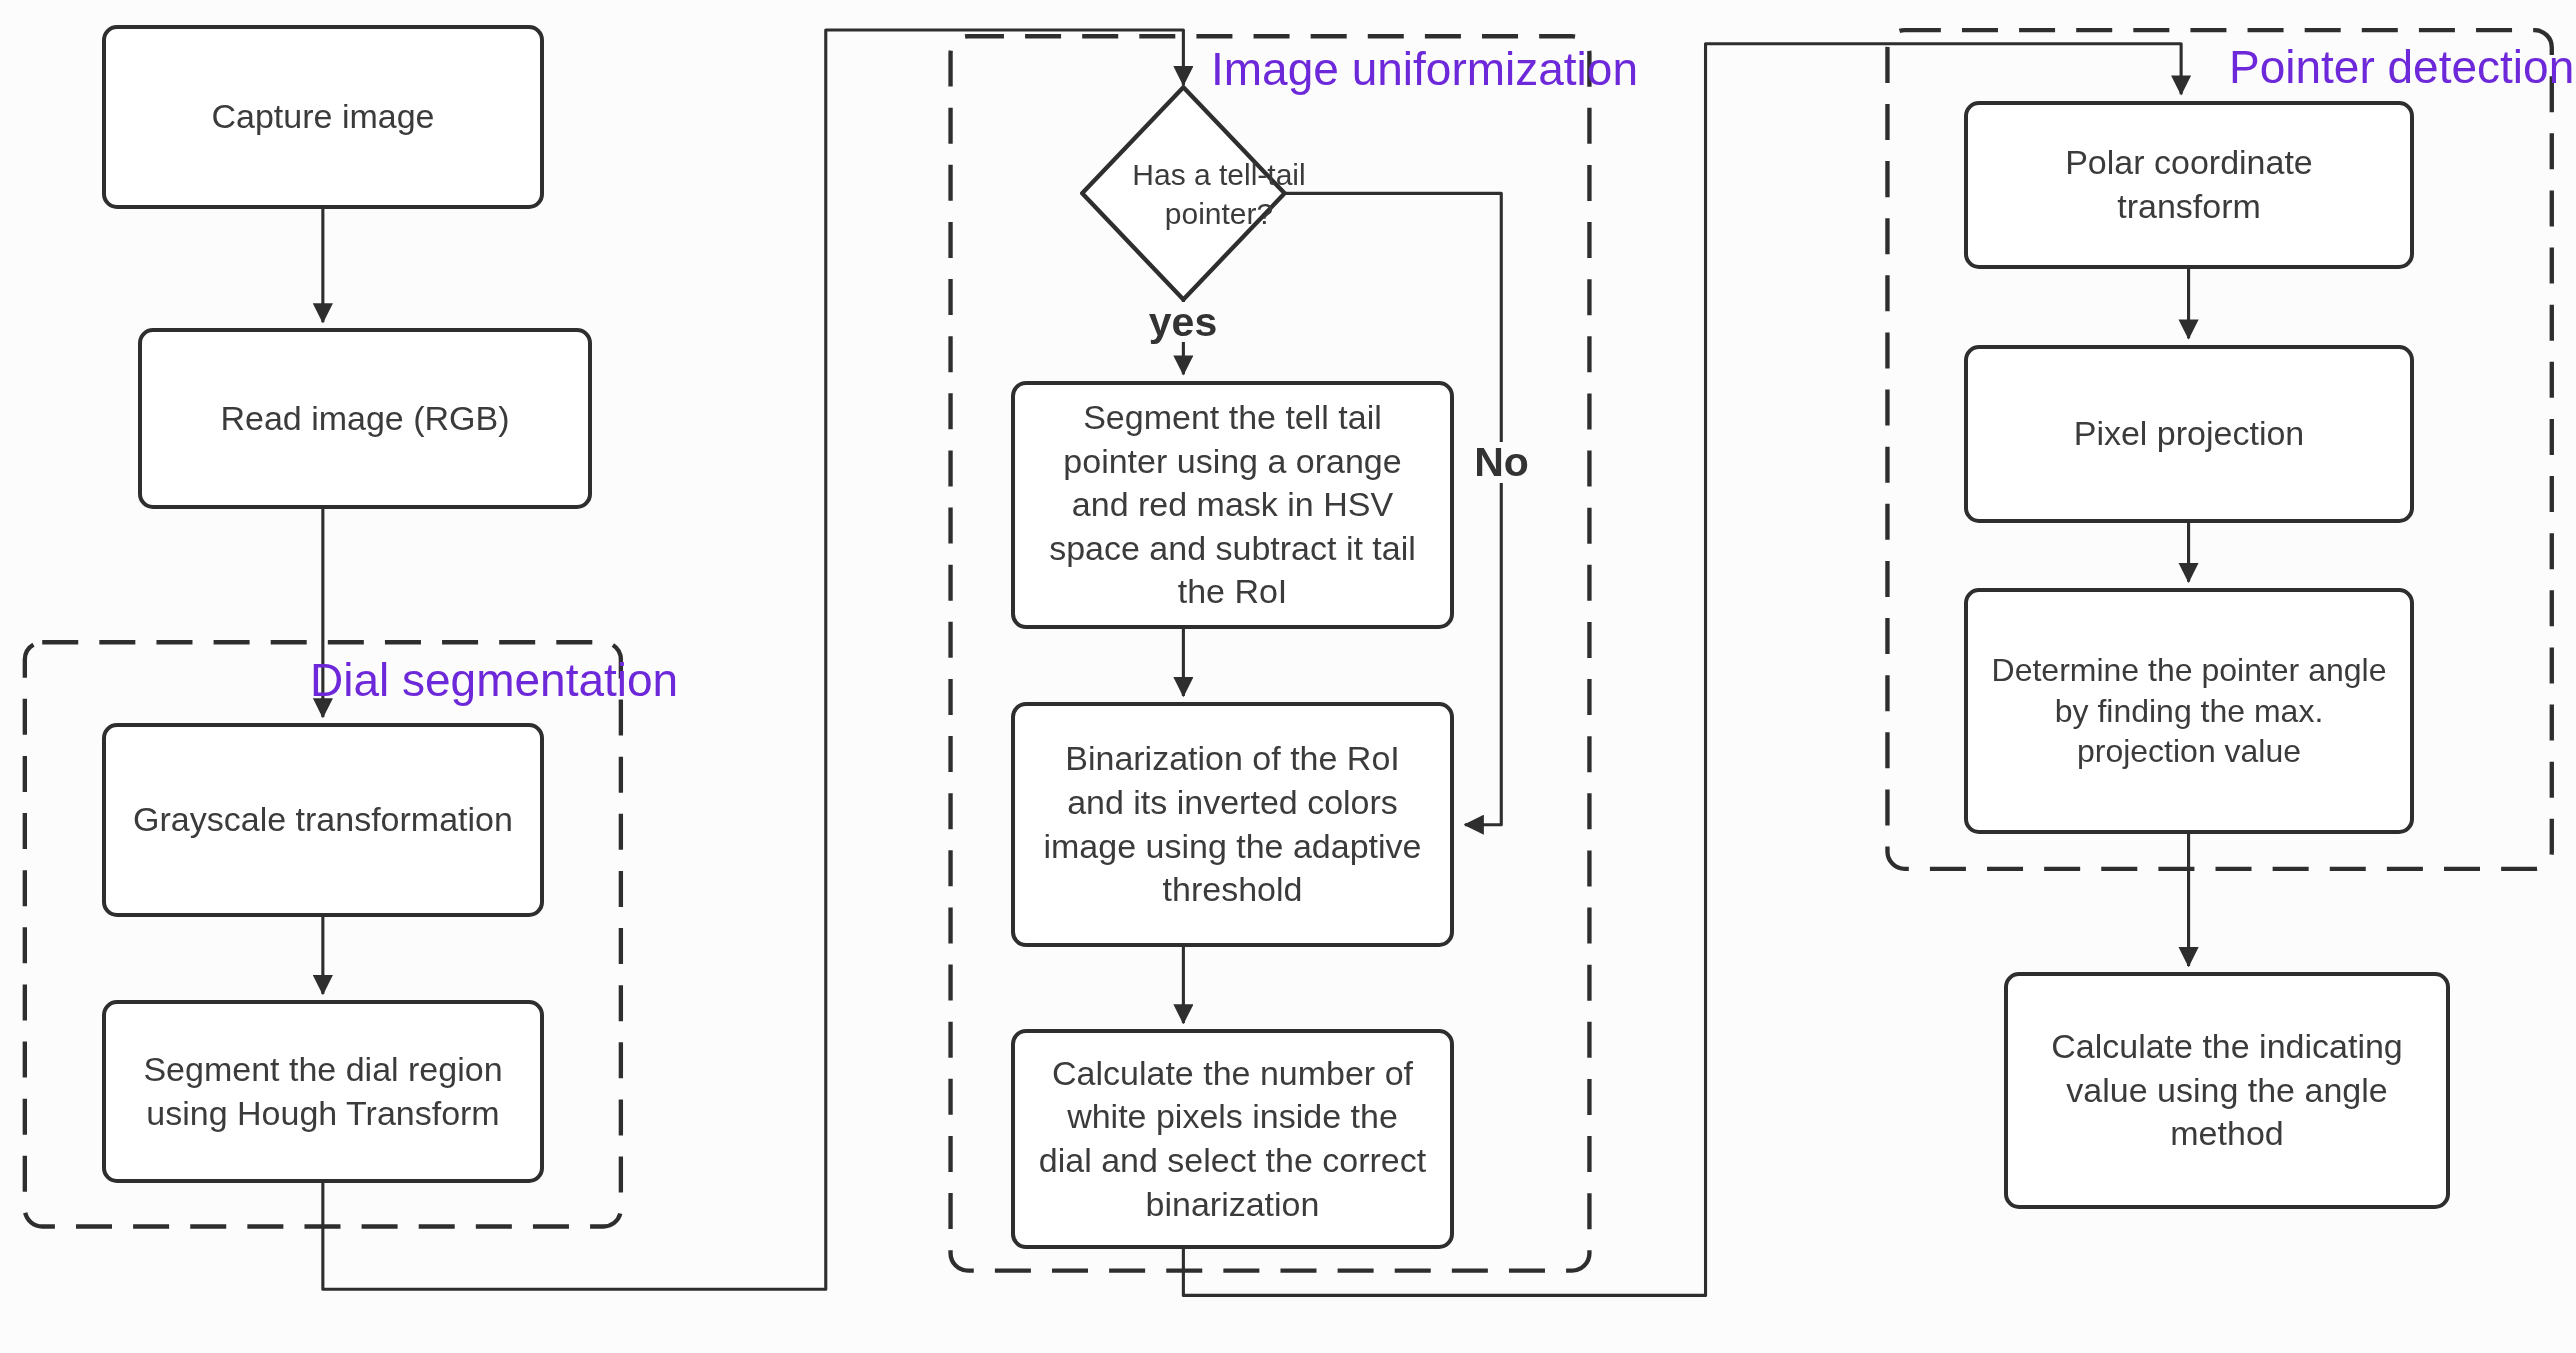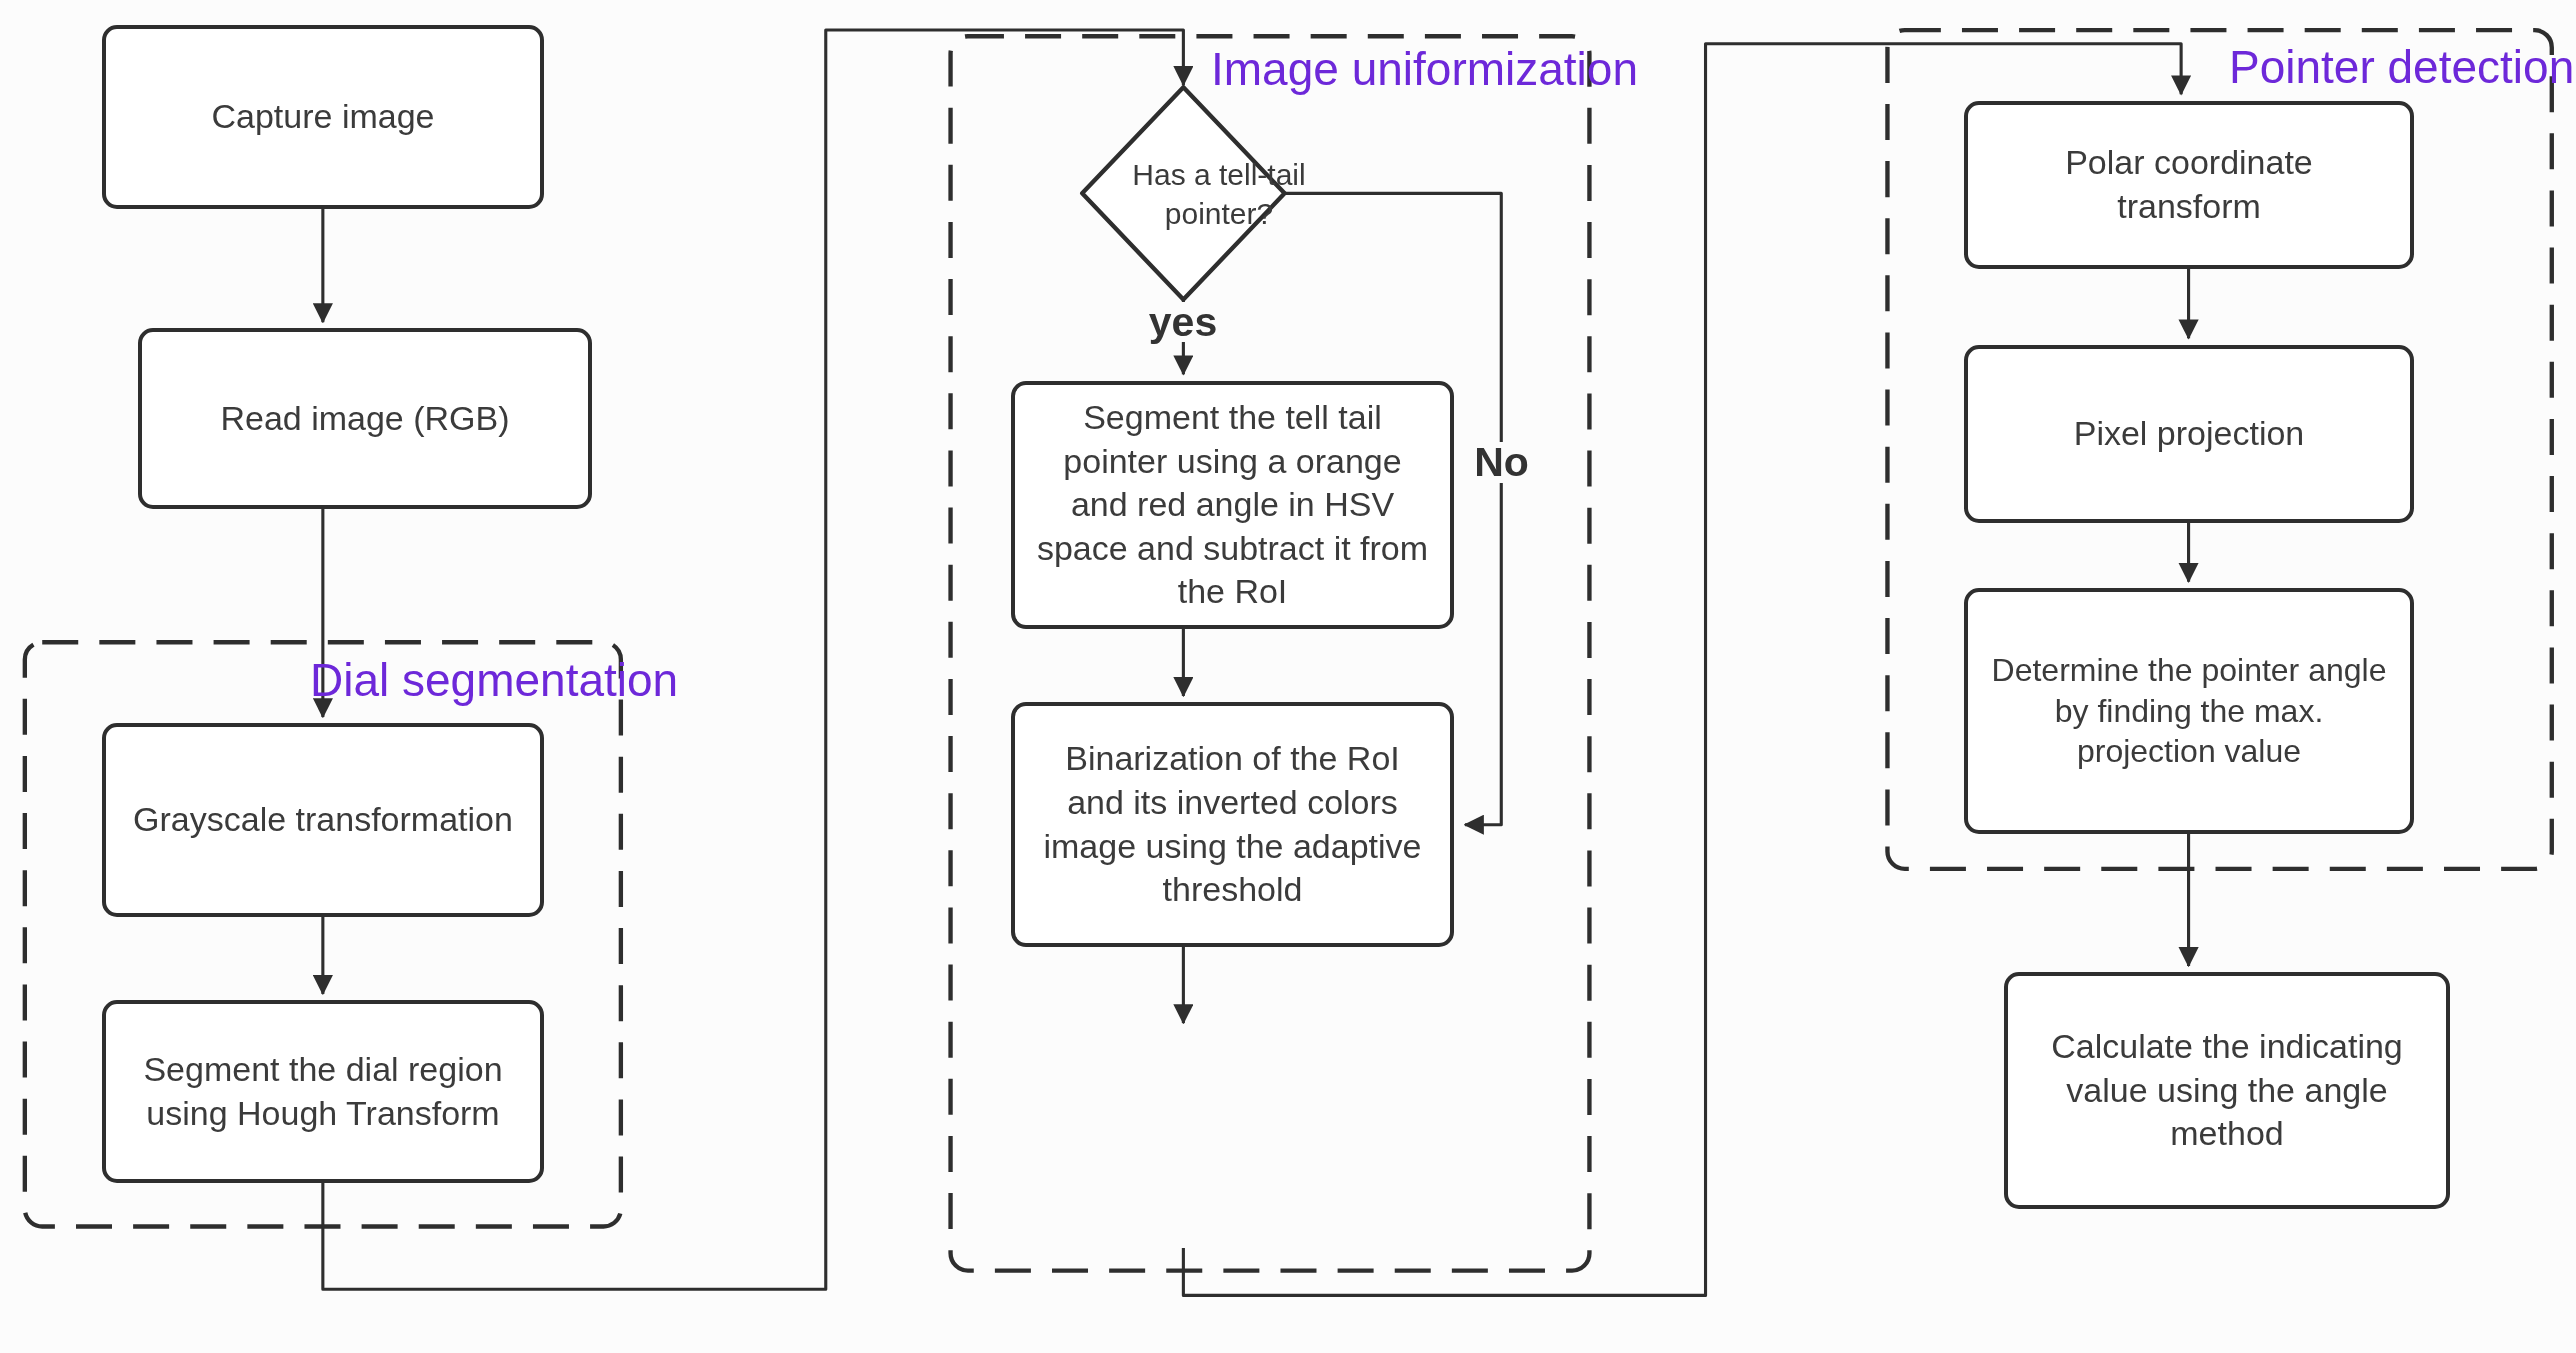--- a/index.html
+++ b/index.html
@@ -85,22 +85,23 @@
   <div class="grp-label" style="left:310px;top:653px;width:292px;">Dial segmentation</div>
   <div class="grp-label" style="left:1211px;top:42px;width:351px;">Image uniformization</div>
   <div class="grp-label" style="left:2229px;top:40px;width:301px;">Pointer detection</div>
 
   <div class="node" style="left:102px;top:25px;width:442px;height:184px;">Capture image</div>
   <div class="node" style="left:94px;top:328px;width:454px;height:181px;margin-left:44px;">Read image (RGB)</div>
   <div class="node" style="left:102px;top:723px;width:442px;height:194px;">Grayscale transformation</div>
   <div class="node" style="left:102px;top:1000px;width:442px;height:183px;">Segment the dial region using Hough Transform</div>
 
   <div class="decision-text">Has a tell-tail pointer?</div>
-  <div class="node" style="left:1011px;top:381px;width:443px;height:248px;">Segment the tell tail pointer using a orange and red angle in HSV space and subtract it from the RoI</div>
+  <div class="node" style="left:1011px;top:381px;width:443px;height:248px;">Segment the tell tail pointer using a orange and red mask in HSV space and subtract it tail the RoI</div>
   <div class="node" style="left:1011px;top:702px;width:443px;height:245px;">Binarization of the RoI and its inverted colors image using the adaptive threshold</div>
+  <div class="node" style="left:1011px;top:1029px;width:443px;height:220px;">Calculate the number of white pixels inside the dial and select the correct binarization</div>
 
   <div class="node" style="left:1964px;top:101px;width:450px;height:168px;">Polar coordinate transform</div>
   <div class="node" style="left:1964px;top:345px;width:450px;height:178px;">Pixel projection</div>
   <div class="node small" style="left:1964px;top:588px;width:450px;height:246px;">Determine the pointer angle by finding the max. projection value</div>
   <div class="node" style="left:1964px;top:972px;width:446px;height:237px;margin-left:40px;">Calculate the indicating value using the angle method</div>
 
   <div class="edge-label" style="left:1137px;top:302px;width:92px;height:40px;">yes</div>
   <div class="edge-label" style="left:1457px;top:442px;width:89px;height:41px;">No</div>
 
 </div>

